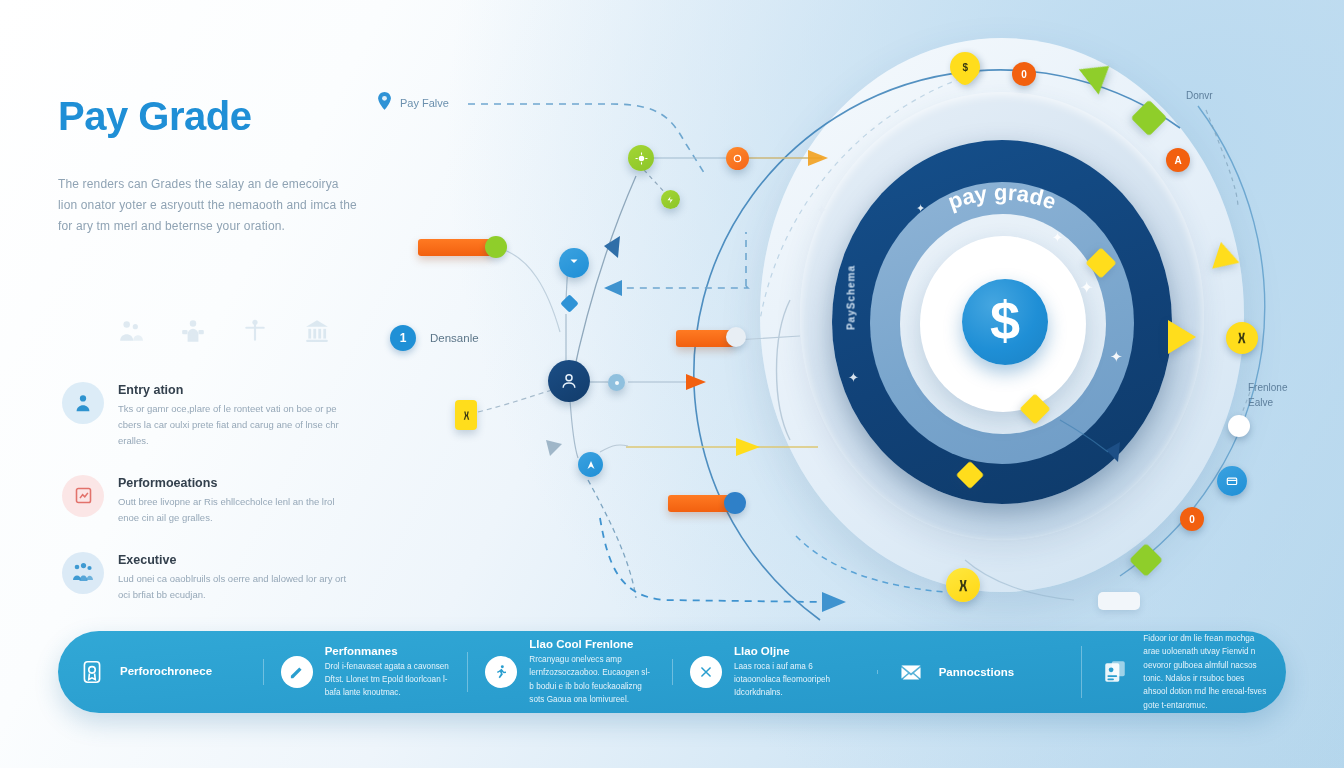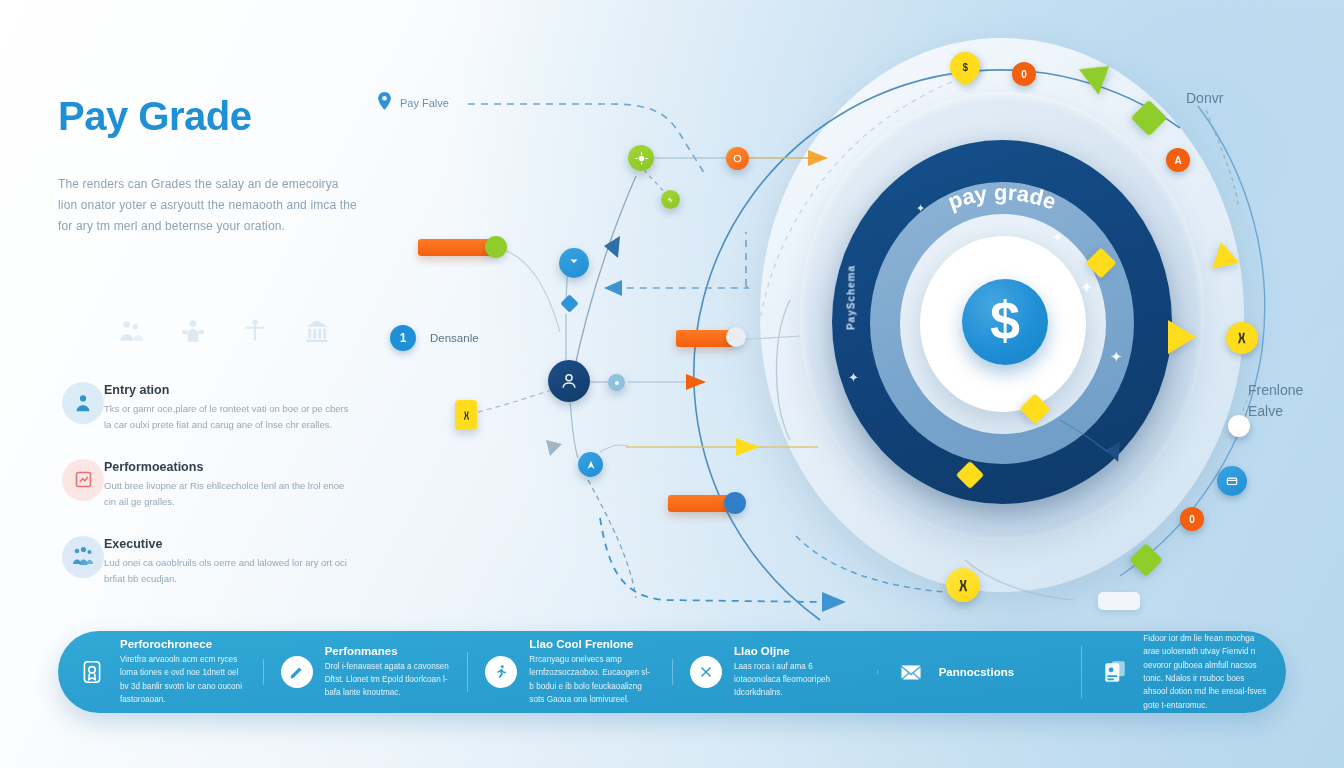--- a/index.html
+++ b/index.html
@@ -21,21 +21,21 @@
   }
   .intro{
     font-size:12px;line-height:1.75;color:#8fa3b4;margin:0;
     filter:blur(.45px);letter-spacing:.15px;
   }
 
   .icon-strip{position:absolute;left:118px;top:318px;display:flex;gap:36px;align-items:center;opacity:.30;}
   .icon-strip .g{width:26px;height:26px;color:#9dbdd4;}
 
   .feature-list{position:absolute;left:62px;top:382px;width:290px;}
-  .feature{display:flex;margin-bottom:26px;}
+  .feature{display:flex;gap:14px;margin-bottom:26px;}
   .f-ico{
     width:42px;height:42px;border-radius:50%;flex:0 0 42px;
     display:flex;align-items:center;justify-content:center;
   }
   .f-ico.blue{background:#dcecf7;color:#2e93cf;}
   .f-ico.blue2{background:#dbeaf6;color:#3f9ad2;}
   .f-ico.red{background:#fbe6e6;color:#e2726b;}
   .f-body{padding-top:1px;}
   .f-title{font-size:12.5px;font-weight:700;color:#33404d;margin:0 0 4px 0;}
   .f-desc{font-size:9.5px;line-height:1.68;color:#96a8b8;margin:0;filter:blur(.4px);}
@@ -83,21 +83,21 @@
     color:#fff;font-size:10px;font-weight:700;box-shadow:0 3px 7px rgba(20,60,100,.28);}
   .tri-y{width:0;height:0;border-top:17px solid transparent;border-bottom:17px solid transparent;
     border-left:28px solid #ffdd1c;filter:drop-shadow(0 3px 4px rgba(30,70,110,.25));}
   .tri-g{width:0;height:0;border-top:16px solid transparent;border-bottom:16px solid transparent;
     border-left:26px solid #8fce2a;filter:drop-shadow(0 3px 4px rgba(30,70,110,.25));}
   .diamond-g{width:30px;height:30px;background:#8fce2a;transform:rotate(45deg);border-radius:4px;
     filter:drop-shadow(0 3px 4px rgba(30,70,110,.25));}
   .diamond-y{width:22px;height:22px;background:#ffdd1c;transform:rotate(45deg);border-radius:3px;
     filter:drop-shadow(0 3px 4px rgba(30,70,110,.22));}
 
-  .orbit-label{position:absolute;font-size:14px;color:#5d7f9c;filter:blur(.5px);line-height:1.5;}
+  .orbit-label{position:absolute;font-size:10px;color:#5d7f9c;filter:blur(.5px);line-height:1.5;}
 
   
   .flow{position:absolute;left:0;top:0;width:1344px;height:768px;pointer-events:none;}
 
   .pin-label{position:absolute;display:flex;align-items:center;gap:9px;}
   .pin-label .txt{font-size:11px;color:#6b90ae;filter:blur(.4px);}
 
   .numbadge{
     position:absolute;display:flex;align-items:center;gap:14px;
   }
@@ -461,21 +461,20 @@
     <div class="bb-item">
       <span class="bb-ico">
         <svg width="26" height="26" viewBox="0 0 24 24" fill="none" stroke="currentColor" stroke-width="1.5">
             <rect x="5" y="2.5" width="14" height="19" rx="3"></rect>
             <circle cx="12" cy="10" r="3"></circle>
             <path d="M9.6 13.4 9 19l3-1.6L15 19l-.6-5.6"></path>
           </svg>
       </span>
       <div>
         <p class="bb-title">Perforochronece</p>
-        <p class="bb-desc">Viretfra arvaooln acm ecm ryces loma tiones e ovd noe 1dnett oel bv 3d banlir svotn lor cano ouconi fastoroaoan.</p>
       </div>
     </div>
 
     <div class="bb-item">
       <span class="bb-ico solid">
         <svg width="15" height="15" viewBox="0 0 24 24" fill="currentColor">
             <path d="M3 17.3 16.4 3.9l3.7 3.7L6.7 21H3z"></path>
           </svg>
       </span>
       <div>

